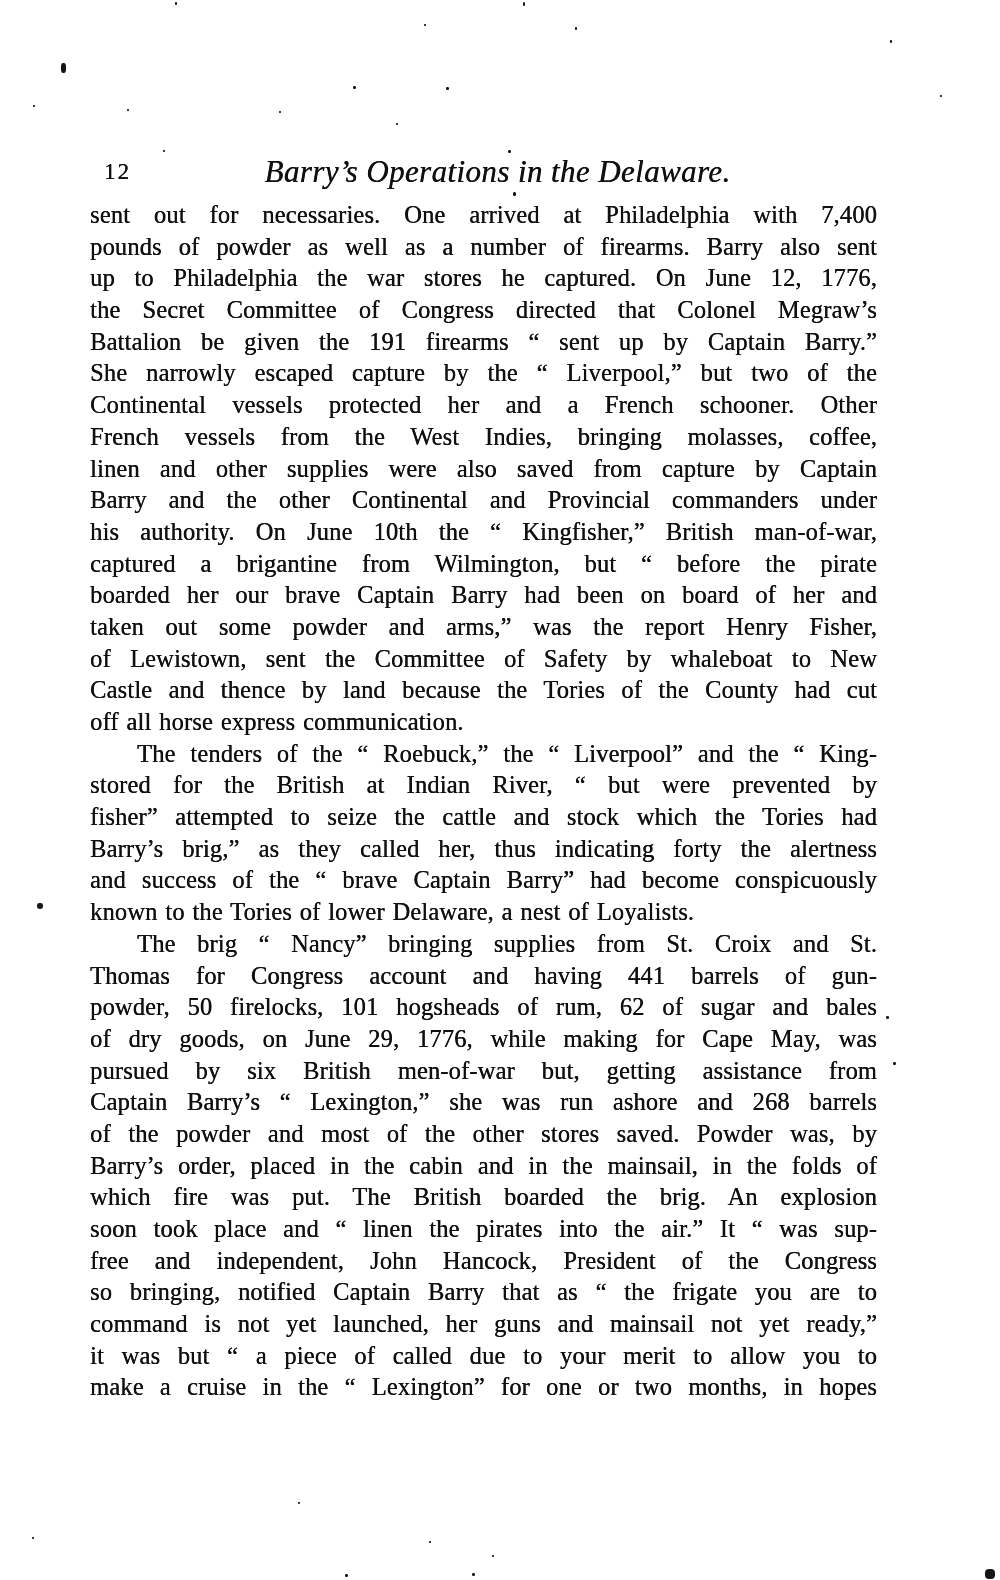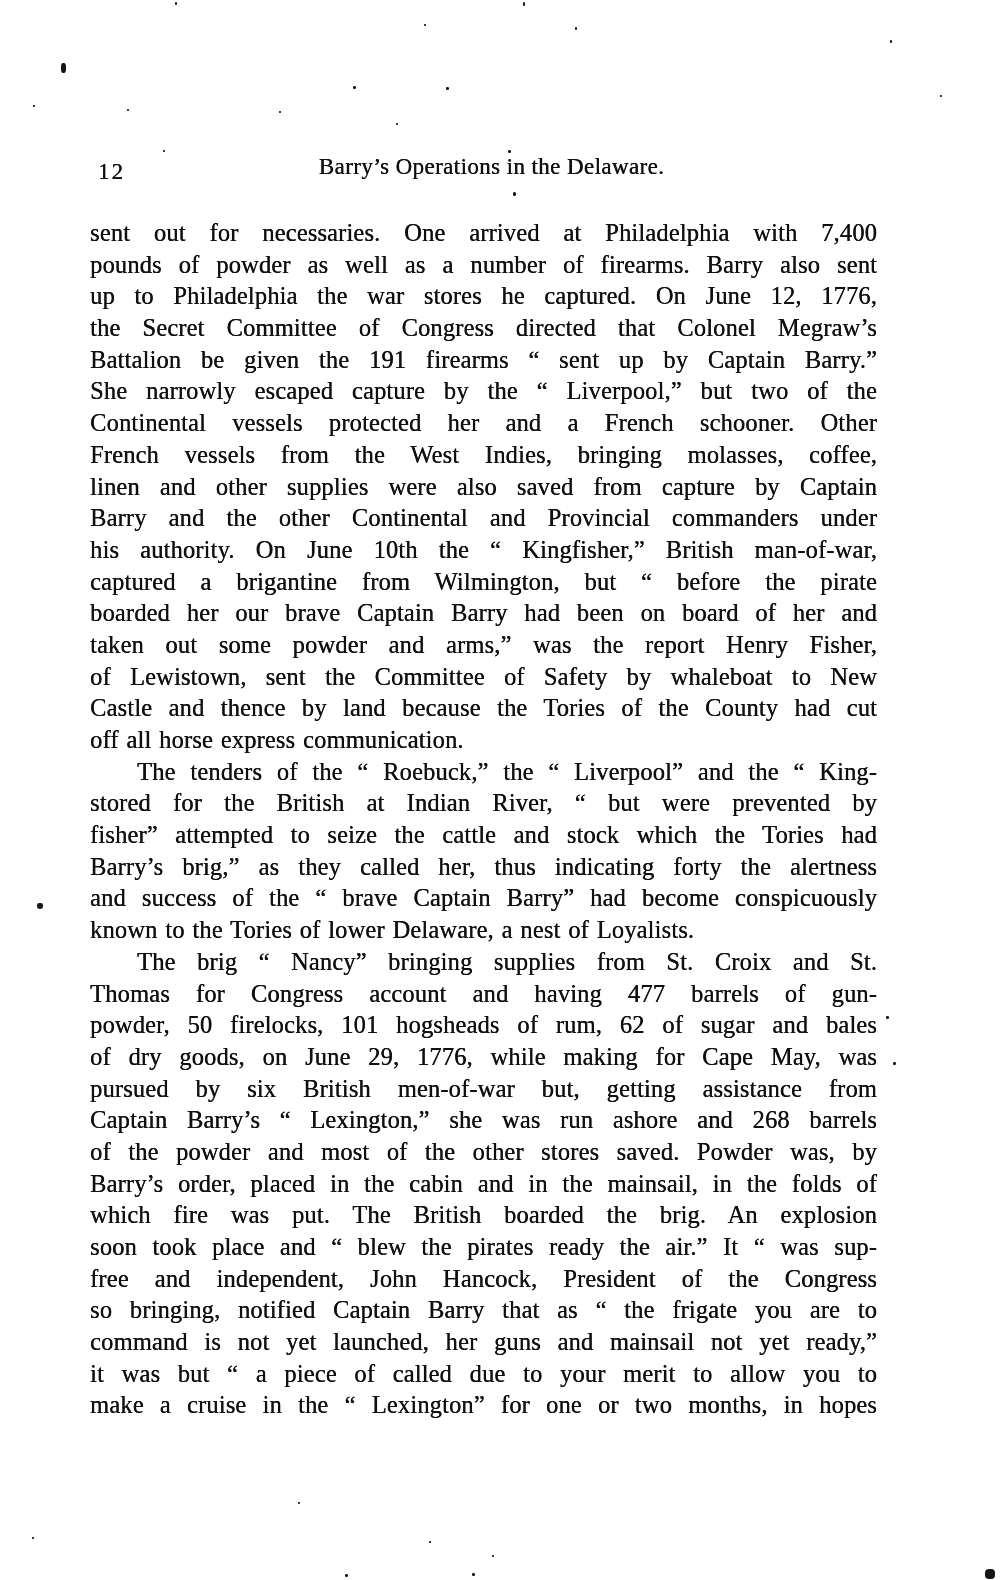--- a/index.html
+++ b/index.html
@@ -16,42 +16,43 @@
     color: #101010;
   }
   .scan-page {
     position: absolute;
     inset: 0;
     background: #ffffff;
   }
   .page-header {
     position: absolute;
     top: 152px;
-    left: 98px;
+    left: 104px;
     width: 787px;
     height: 40px;
   }
   .page-number {
     position: absolute;
     left: 0;
     top: 7px;
     font-size: 23px;
     letter-spacing: 2px;
     text-shadow: 0.3px 0 0 currentColor;
   }
   .running-title {
     text-align: center;
-    font-size: 23px;
+    font-style: italic;
+    font-size: 31px;
     letter-spacing: 0.4px;
     text-shadow: 0.35px 0 0 currentColor;
     padding-top: 2px;
   }
   .body-text {
     position: absolute;
-    top: 217px;
+    top: 199px;
     left: 90px;
     width: 787px;
     font-size: 24.5px;
     line-height: 31.7px;
     letter-spacing: 0.15px;
     word-spacing: 1.5px;
     text-shadow: 0.3px 0 0 currentColor;
   }
   .paragraph { margin: 0; }
   .line {
@@ -102,29 +103,29 @@
       <div class="paragraph">
         <div class="line indent">The tenders of the “ Roebuck,” the “ Liverpool” and the “ King-</div>
         <div class="line">stored for the British at Indian River, “ but were prevented by</div>
         <div class="line">fisher” attempted to seize the cattle and stock which the Tories had</div>
         <div class="line">Barry’s brig,” as they called her, thus indicating forty the alertness</div>
         <div class="line">and success of the “ brave Captain Barry” had become conspicuously</div>
         <div class="line lastline">known to the Tories of lower Delaware, a nest of Loyalists.</div>
       </div>
       <div class="paragraph">
         <div class="line indent">The brig “ Nancy” bringing supplies from St. Croix and St.</div>
-        <div class="line">Thomas for Congress account and having 477 barrels of gun-</div>
+        <div class="line">Thomas for Congress account and having 441 barrels of gun-</div>
         <div class="line">powder, 50 firelocks, 101 hogsheads of rum, 62 of sugar and bales</div>
         <div class="line">of dry goods, on June 29, 1776, while making for Cape May, was</div>
         <div class="line">pursued by six British men-of-war but, getting assistance from</div>
         <div class="line">Captain Barry’s “ Lexington,” she was run ashore and 268 barrels</div>
         <div class="line">of the powder and most of the other stores saved.  Powder was, by</div>
         <div class="line">Barry’s order, placed in the cabin and in the mainsail, in the folds of</div>
         <div class="line">which fire was put.  The British boarded the brig.  An explosion</div>
-        <div class="line">soon took place and “ blew the pirates ready the air.”  It “ was sup-</div>
+        <div class="line">soon took place and “ linen the pirates into the air.”  It “ was sup-</div>
       </div>
       <div class="paragraph">
         <div class="line">free and independent, John Hancock, President of the Congress</div>
         <div class="line">so bringing, notified Captain Barry that as “ the frigate you are to</div>
         <div class="line">command is not yet launched, her guns and mainsail not yet ready,”</div>
         <div class="line">it was but “ a piece of called due to your merit to allow you to</div>
         <div class="line">make a cruise in the “ Lexington” for one or two months, in hopes</div>
       </div>
     </div>
 

